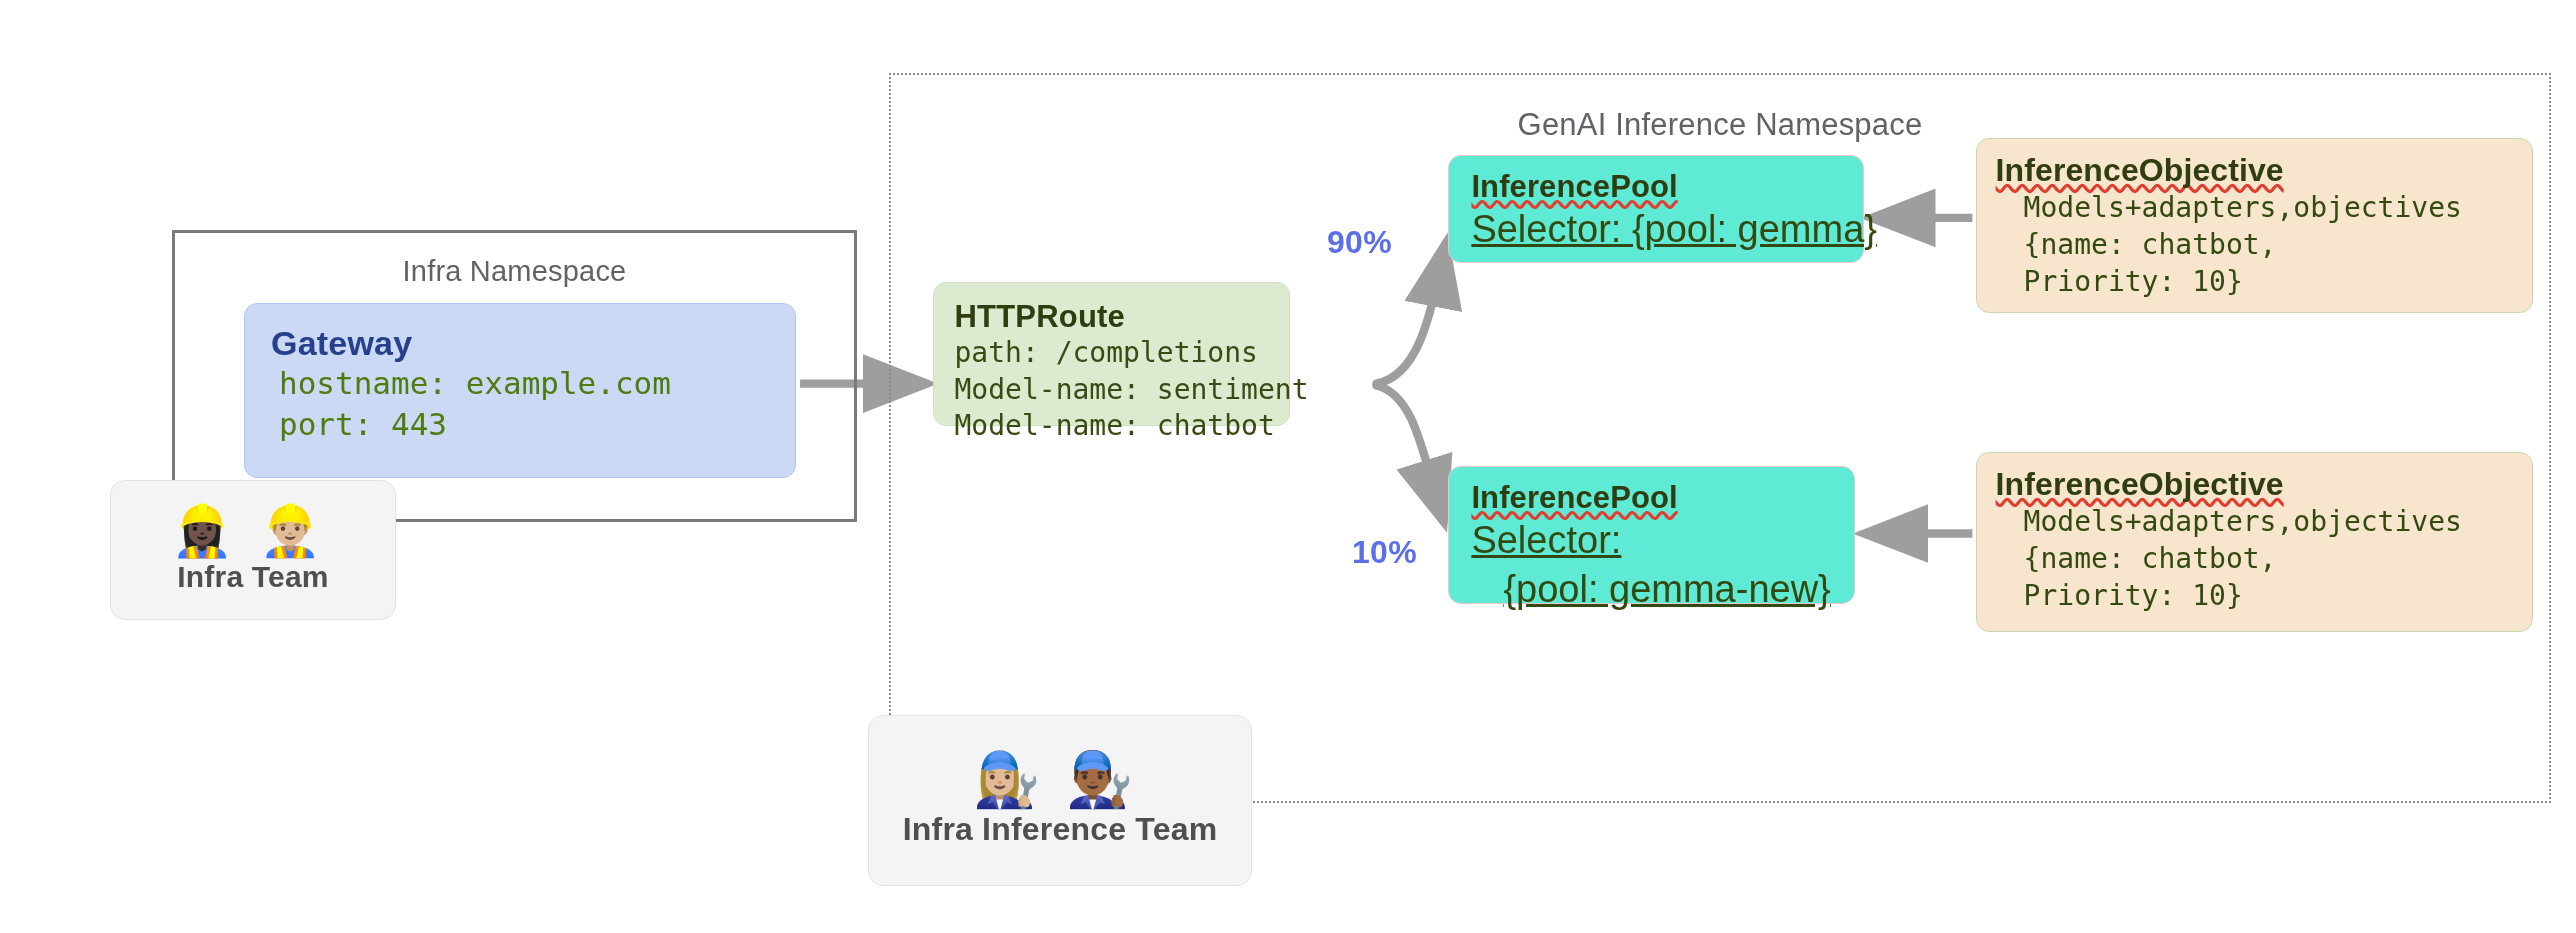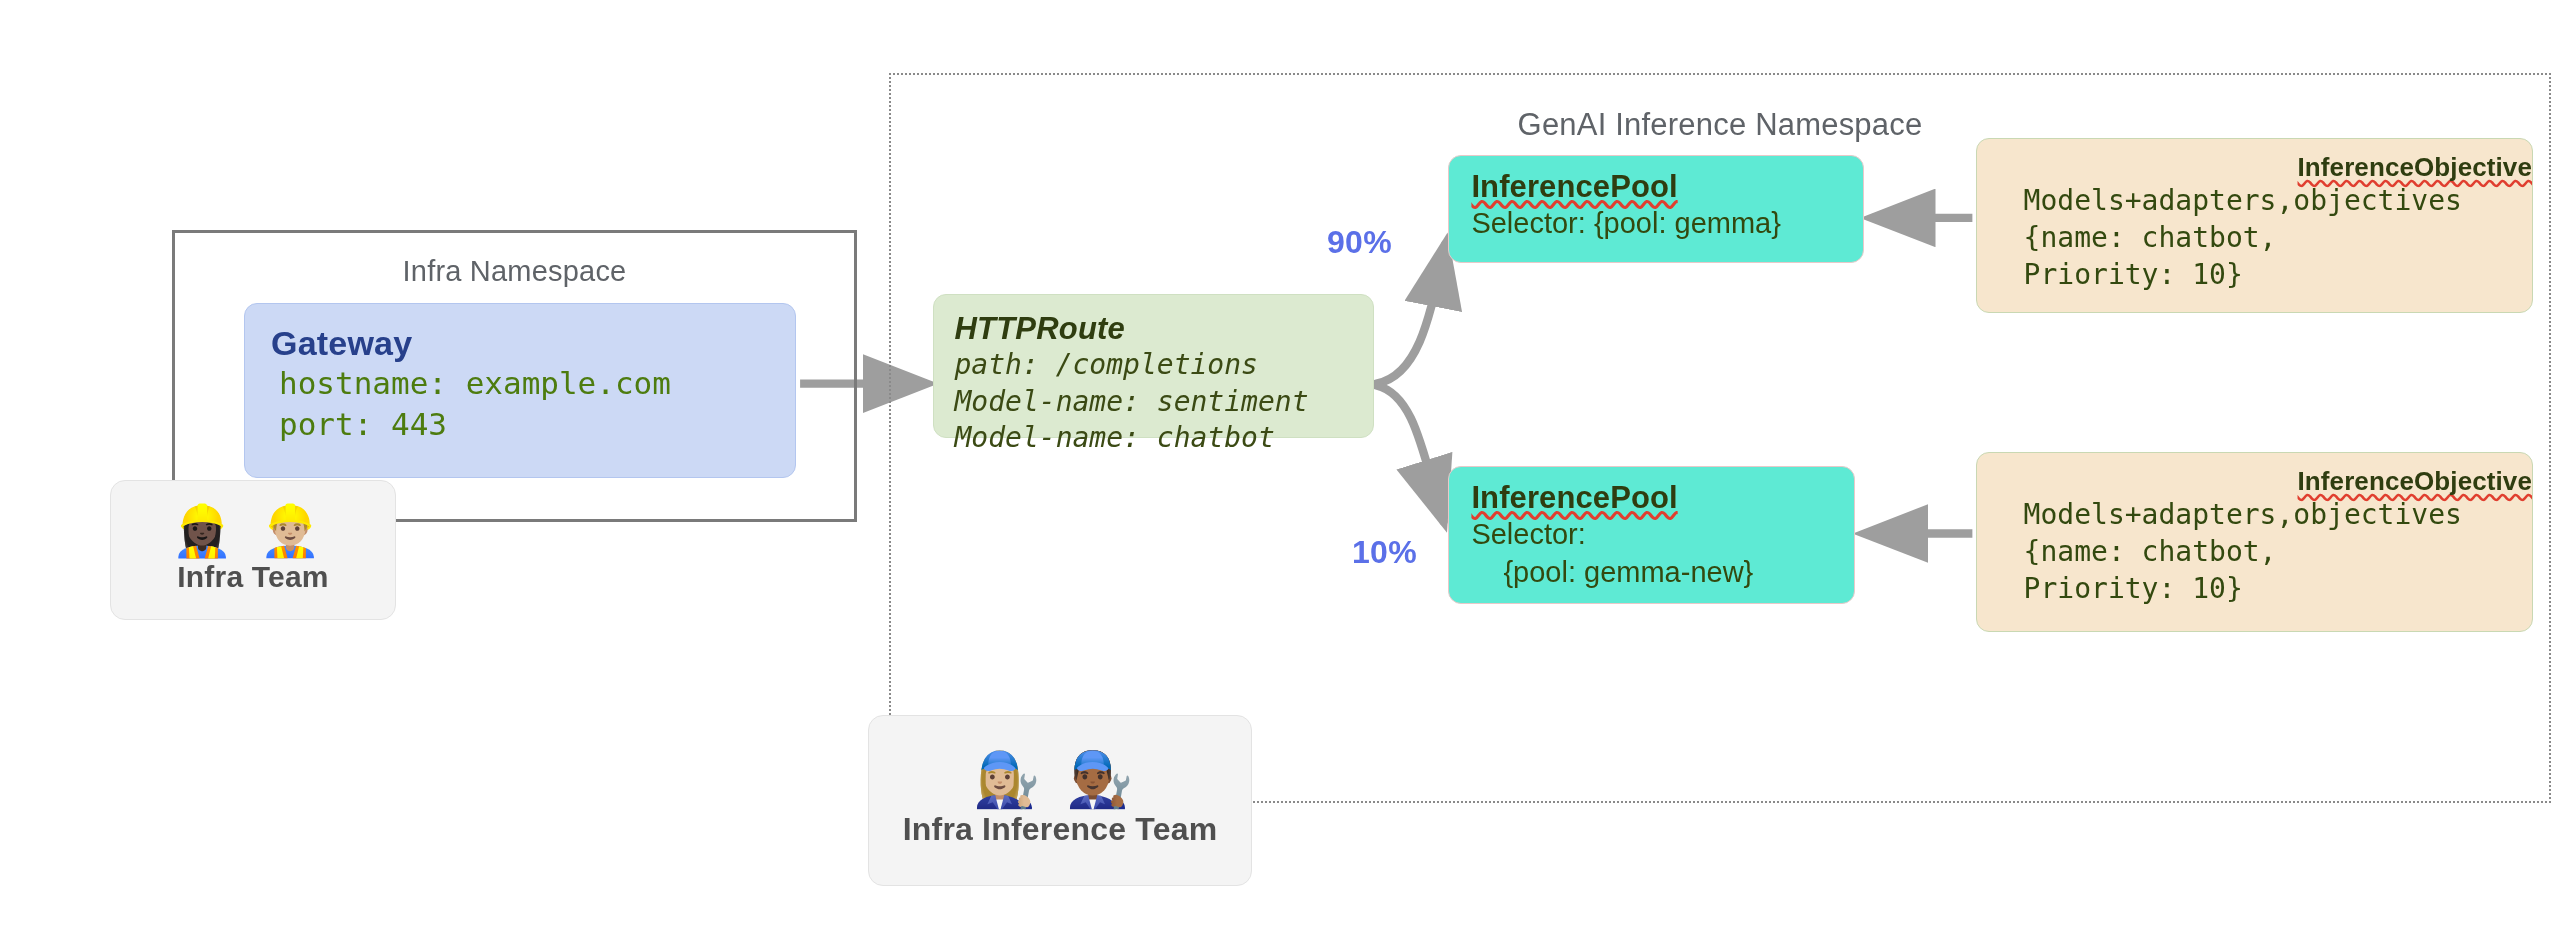--- a/index.html
+++ b/index.html
@@ -42,60 +42,58 @@
   .gateway .title{
     color:#27408b;font-size:34px;line-height:1.18;letter-spacing:0.2px;
   }
   .gateway .line{
     color:#4d7c0f;font-size:31px;line-height:1.33;
     font-family:"DejaVu Sans Mono", monospace;
     margin-left:8px;
   }
 
   .httproute{
-    left:933px;top:294px;width:441px;height:144px;
+    left:933px;top:282px;width:357px;height:144px;
     background:#dcead0;border:1.9px solid #cfe0c2;
     padding:15px 0 0 20.5px;
-    font-style:italic;
   }
   .httproute .title{
     color:#2f3d10;font-size:31px;line-height:1.2;letter-spacing:0.2px;
   }
   .httproute .line{
     color:#3b4a14;font-size:28px;line-height:1.3;
     font-family:"DejaVu Sans Mono", monospace;
   }
 
   .pool{
     background:#5eead4;border:1.9px solid #e8c9c9;
     padding:13px 0 0 22.4px;
   }
   .pool .title{
     color:#2f3d10;font-size:31px;line-height:1.16;letter-spacing:0.1px;
     text-decoration:underline wavy #e03e2f;
     text-decoration-skip-ink:none;
     text-underline-offset:2.8px;
   }
   .pool .line{
-    color:#33490f;font-size:29px;line-height:1.3;
+    color:#33490f;font-size:38px;line-height:1.3;text-decoration:underline;
   }
   .pool-top{left:1448px;top:155px;width:416px;height:108px;}
   .pool-bottom{left:1448px;top:466px;width:407px;height:138px;}
   .indent{padding-left:32px;}
 
   .objective{
     background:#f7e6cd;border:1.9px solid #c9d8b3;
     padding:13px 0 0 18.6px;
   }
   .objective .title{
-    color:#2f3d10;font-size:26px;line-height:1.18;letter-spacing:0.1px;
+    color:#2f3d10;font-size:32px;line-height:1.18;letter-spacing:0.1px;
     text-decoration:underline wavy #e03e2f;
     text-decoration-skip-ink:none;
     text-underline-offset:2.8px;
-    text-align:right;
   }
   .objective .line{
     color:#33490f;font-size:28px;line-height:1.32;
     font-family:"DejaVu Sans Mono", monospace;
     padding-left:28px;
   }
   .obj-top{left:1976px;top:138px;width:557px;height:175px;}
   .obj-bottom{left:1976px;top:452px;width:557px;height:180px;}
 
   

